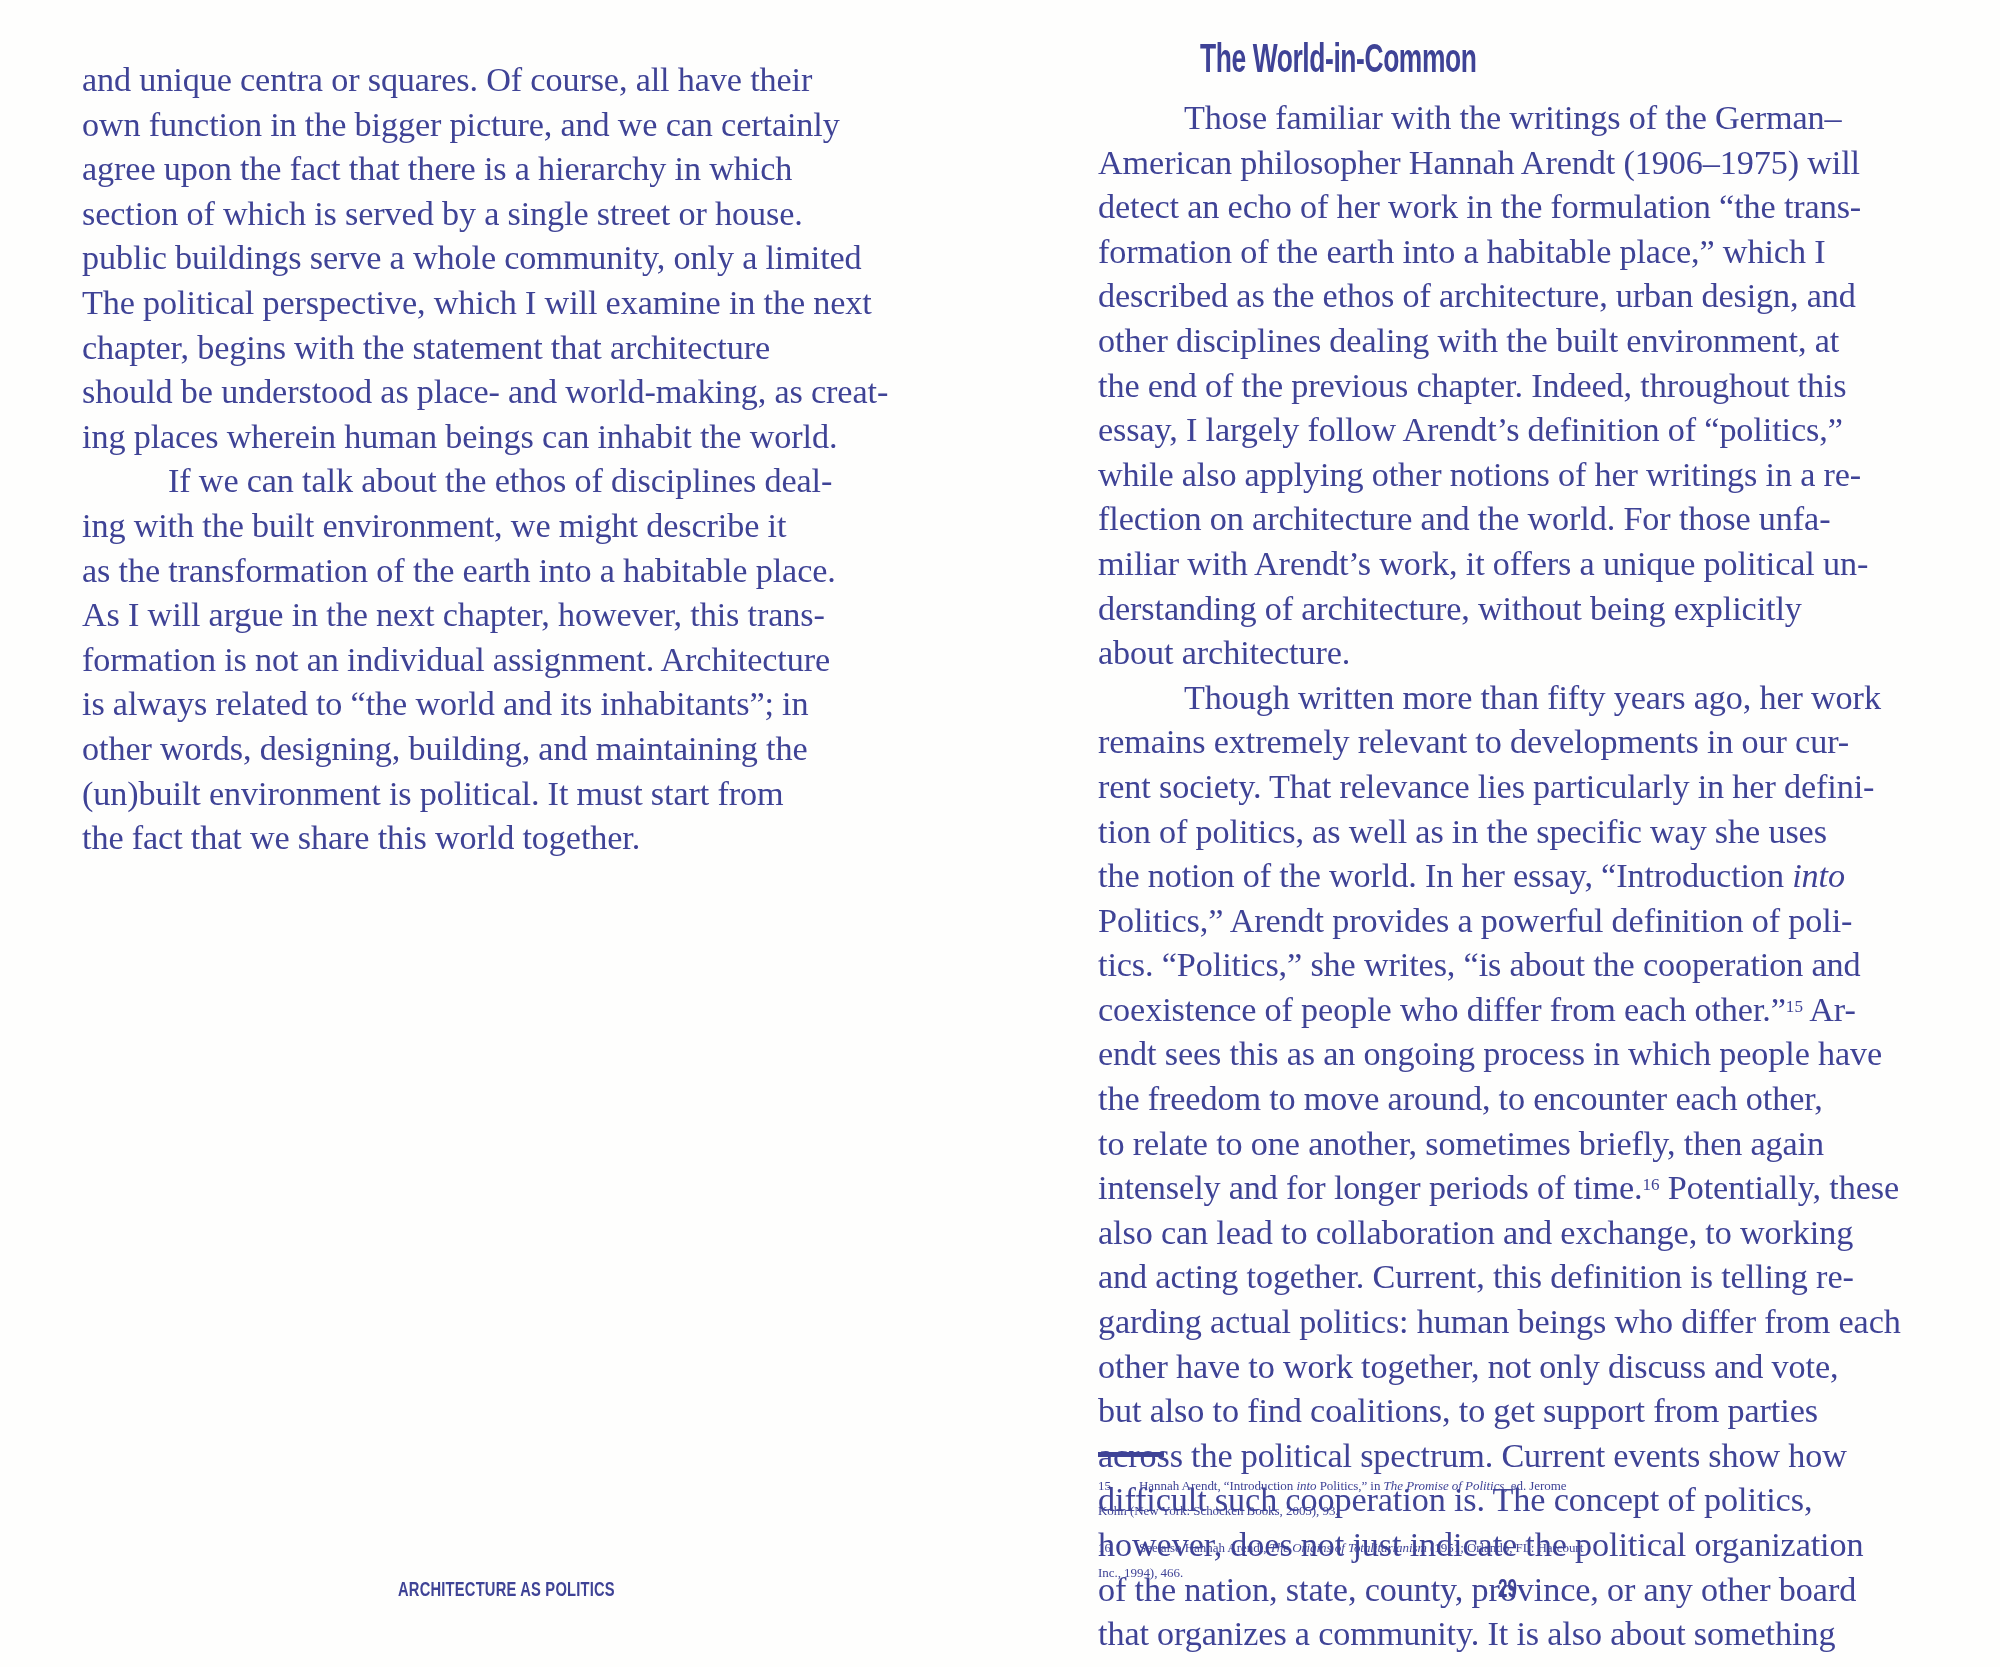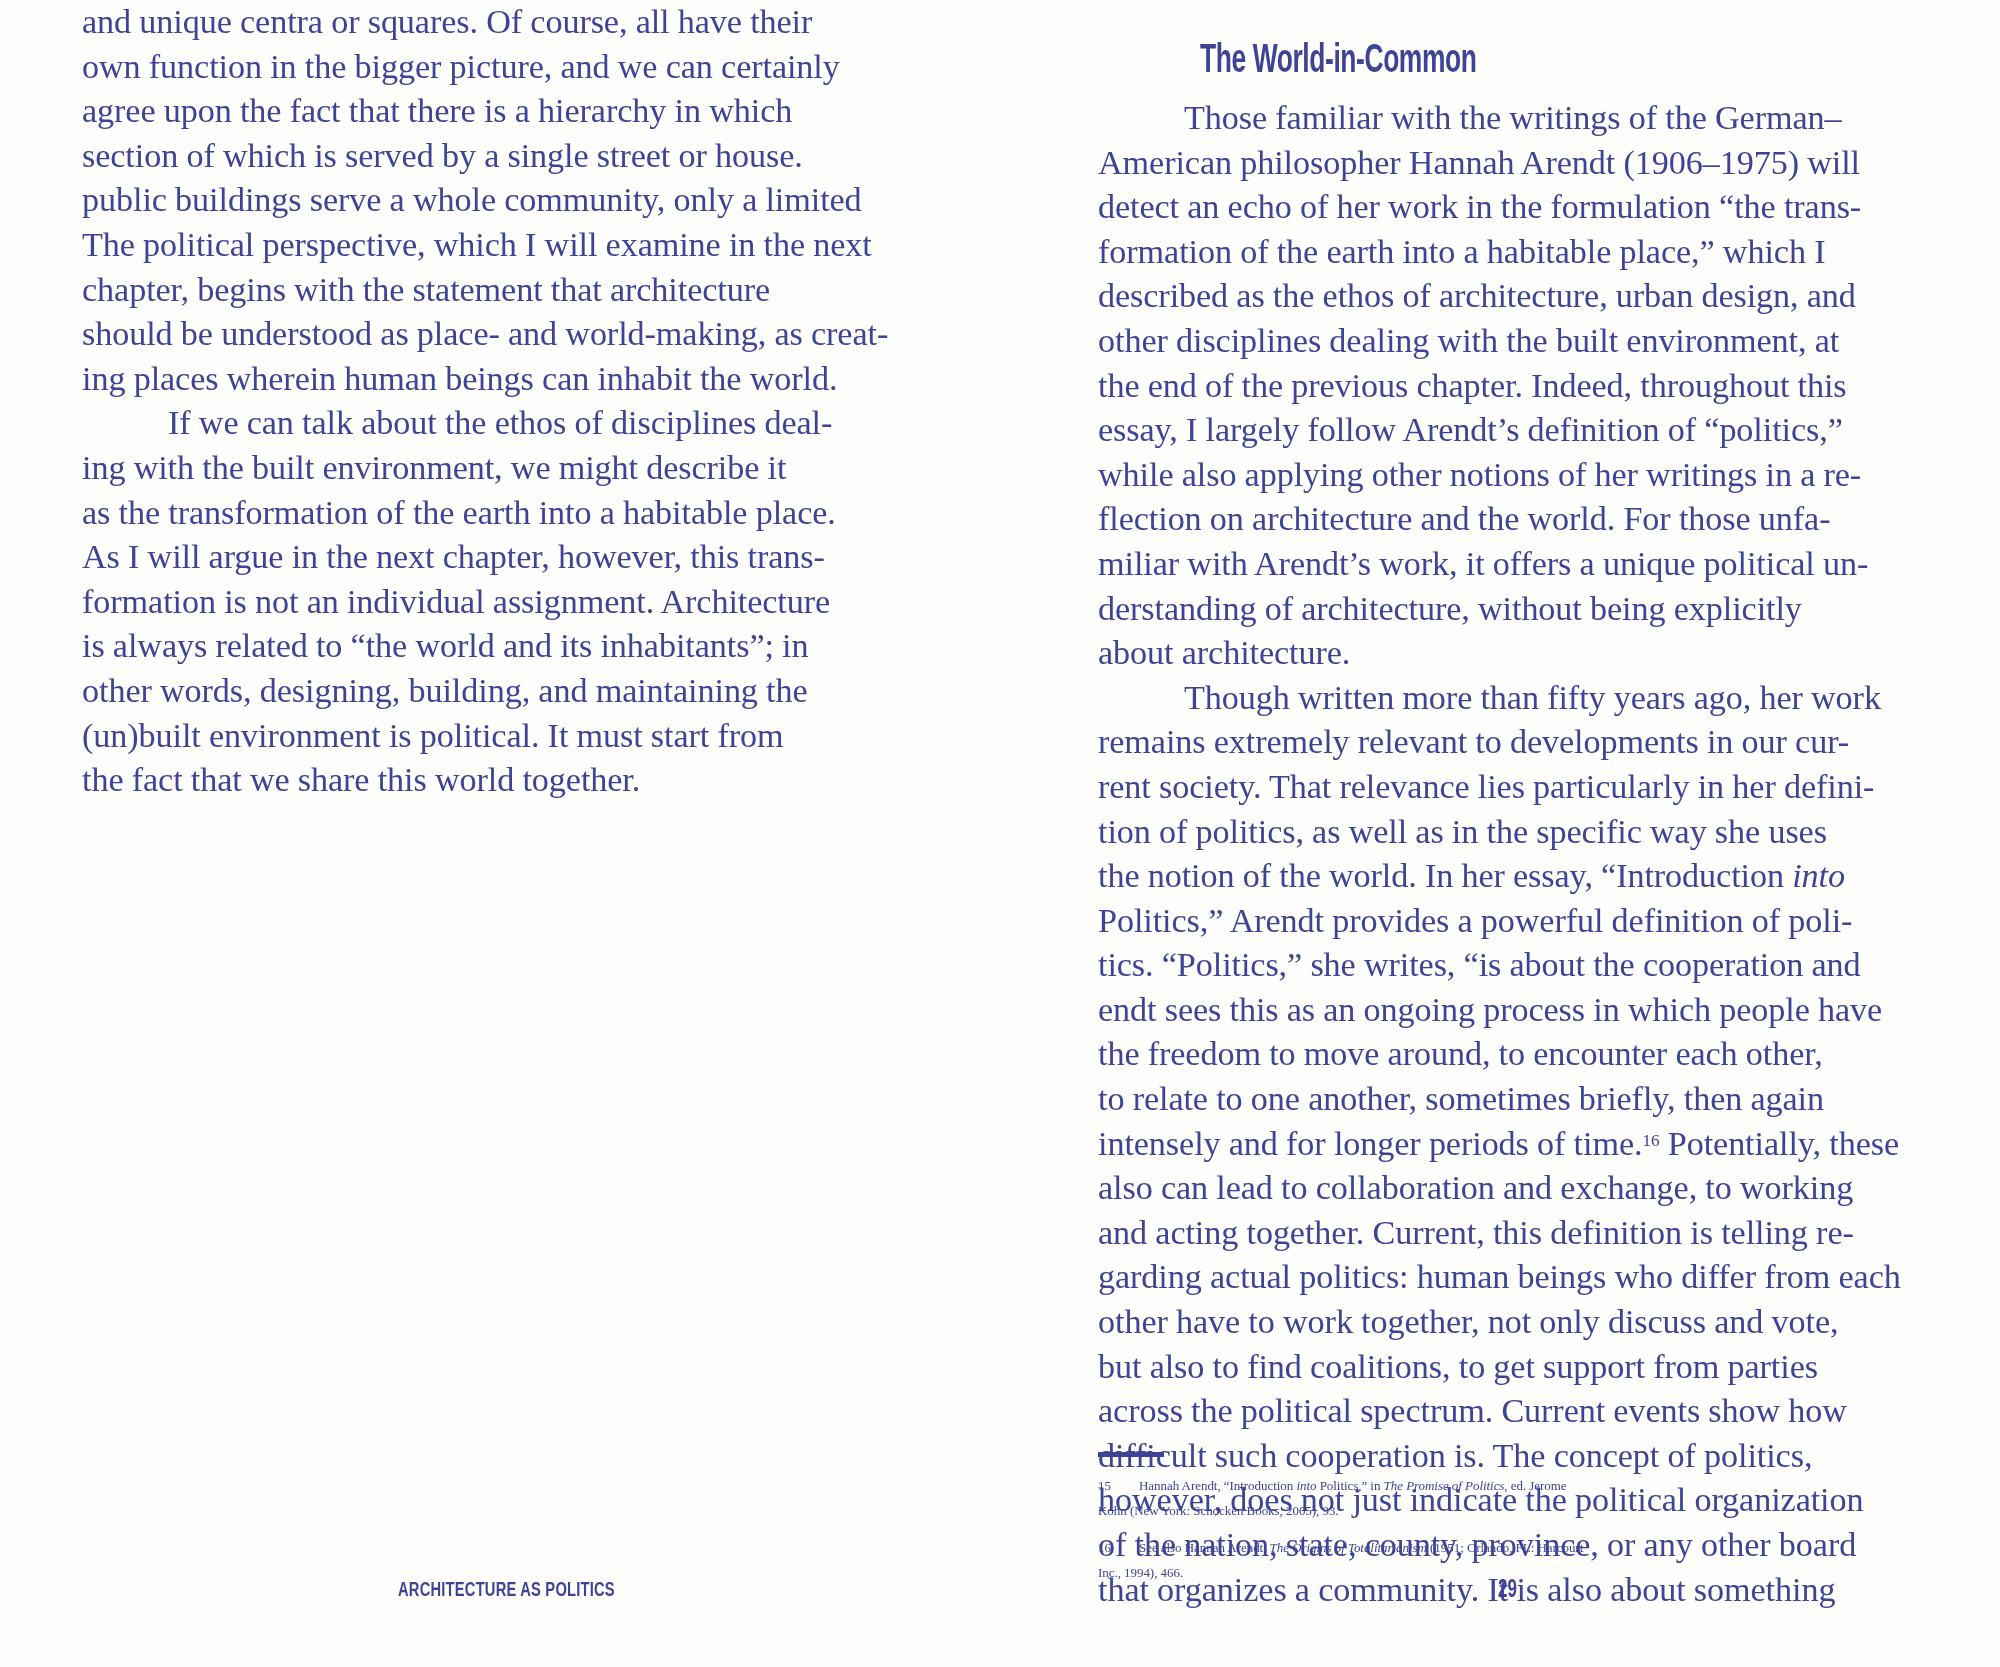--- a/index.html
+++ b/index.html
@@ -21,21 +21,21 @@
 
   
   .col {
     position: absolute;
     top: 0;
     width: 820px;
   }
   .col-left  { left: 82px; }
   .col-right { left: 1098px; }
 
-  .col-left  .body-block { }
+  .col-left  .body-block { padding-top: 58px; }
   .col-right .body-block { padding-top: 96px; }
 
   
   .para {
     margin: 0;
     font-size: 34.2px;
     line-height: 44.6px;
     letter-spacing: -0.1px;
     word-spacing: -0.2px;
     color: #3f4396;
@@ -183,20 +183,21 @@
         <span class="line" style="padding-left:86px">Though written more than fifty years ago, her work</span>
         <span class="line">remains extremely relevant to developments in our cur-</span>
         <span class="line">rent society. That relevance lies particularly in her defini-</span>
         <span class="line">tion of politics, as well as in the specific way she uses</span>
 
         <span class="line">the notion of the world. In her essay, “Introduction <em class="ital">into</em></span>
 
         <span class="line">Politics,” Arendt provides a powerful definition of poli-</span>
         <span class="line">tics. “Politics,” she writes, “is about the cooperation and</span>
 
+        <span class="line">coexistence of people who differ from each other.”<sup class="fn">15</sup> Ar-</span>
 
         <span class="line">endt sees this as an ongoing process in which people have</span>
         <span class="line">the freedom to move around, to encounter each other,</span>
         <span class="line">to relate to one another, sometimes briefly, then again</span>
 
         <span class="line">intensely and for longer periods of time.<sup class="fn">16</sup> Potentially, these</span>
 
         <span class="line">also can lead to collaboration and exchange, to working</span>
         <span class="line">and acting together. Current, this definition is telling re-</span>
         <span class="line">garding actual politics: human beings who differ from each</span>

